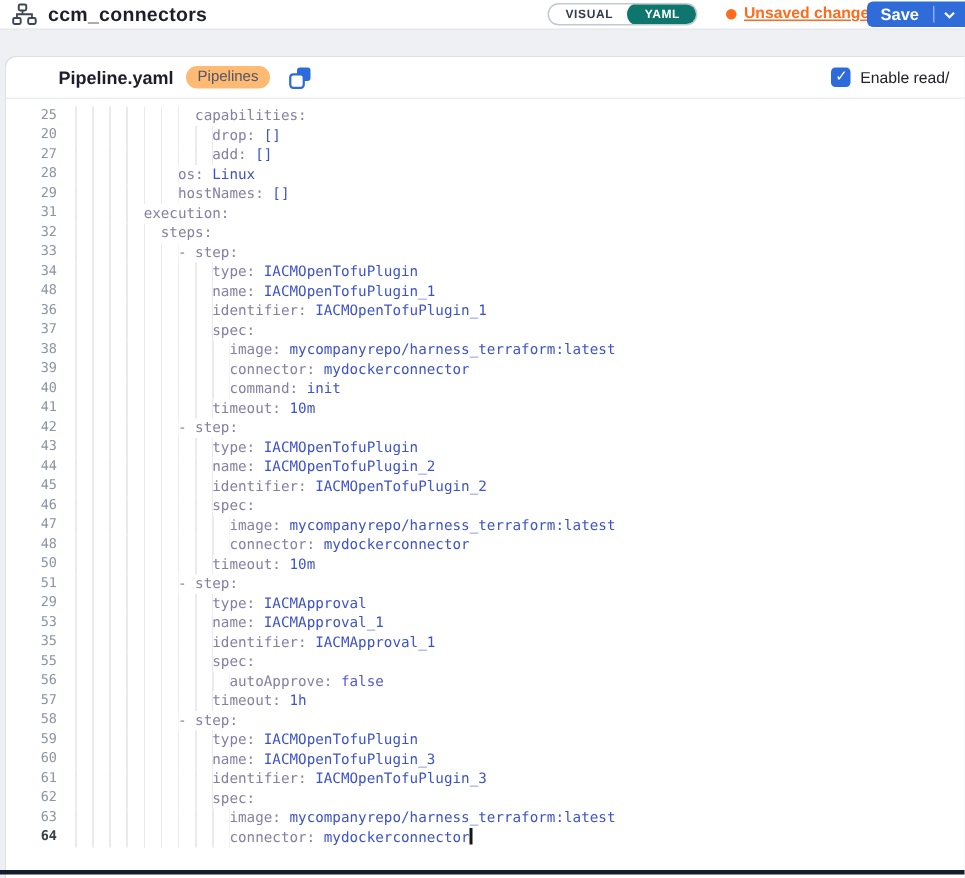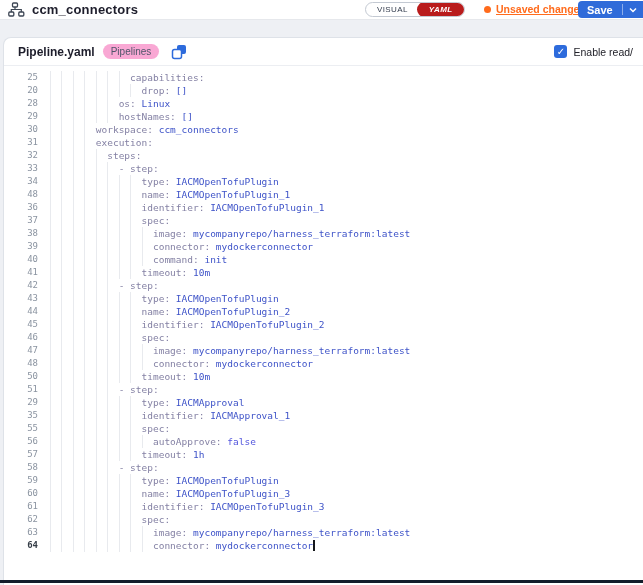--- a/index.html
+++ b/index.html
@@ -9,46 +9,46 @@
   
   .top-header { position:absolute; top:0; left:0; width:643px; height:20px;
                 background:#ffffff; border-bottom:1px solid #e6e8ec;
                 display:flex; align-items:center; padding:0 6px; z-index:5; }
   .ph-icon { width:17px; height:15px; margin:0 7px 0 2px; flex:none; }
   .page-title { font-size:13px; font-weight:bold; color:#1d1d2b; letter-spacing:.2px; }
 
   .mode-toggle { position:absolute; left:365px; top:2px; height:15px;
                  display:flex; align-items:center; border:1px solid #c3c9d2;
                  border-radius:9px; background:#ffffff; overflow:hidden; }
-  .mode-visual { font-size:8px; font-weight:normal; color:#333c4d; letter-spacing:.4px;
+  .mode-visual { font-size:8px; font-weight:bold; color:#333c4d; letter-spacing:.4px;
                  padding:0 9px 0 11px; cursor:pointer; }
   .mode-yaml { font-size:8px; font-weight:bold; color:#ffffff; letter-spacing:.4px;
-               background:#b91c1c; border-radius:8px; height:15px; line-height:15px;
-               padding:0 12px; margin-right:-1px; cursor:pointer;font-style:italic; }
+               background:#0f766e; border-radius:8px; height:15px; line-height:15px;
+               padding:0 12px; margin-right:-1px; cursor:pointer; }
 
   .unsaved { position:absolute; left:484px; top:3px; display:flex; align-items:center; gap:5px; }
   .unsaved-dot { width:7px; height:7px; border-radius:50%; background:#ff6b1c; }
   .unsaved-text { font-size:10.5px; font-weight:bold; color:#ff6b1c; text-decoration:underline; cursor:pointer; }
 
   .save-btn { position:absolute; left:578px; top:1px; width:72px; height:17px;
               background:#2f6bd9; border-radius:4px; display:flex; align-items:center;
               cursor:pointer; }
   .save-label { color:#fff; font-size:11px; font-weight:bold; padding:0 9px; }
   .save-divider { width:1px; height:11px; background:rgba(255,255,255,.45); }
   .save-chevron { padding:0 6px; display:flex; align-items:center; }
 
   
   .editor-card { position:absolute; top:37px; left:3px; width:640px; height:560px;
                  background:#ffffff; border:1px solid #dee2e8; border-right:none;
                  border-radius:8px 0 0 0; }
 
-  .tab-row { height:28px; display:flex; align-items:center; padding:0 10px 0 14px;
+  .tab-row { height:28px; display:flex; align-items:center; padding:0 10px 0 35px;
              border-bottom:1px solid #eceef2; }
   .file-name { font-size:12px; font-weight:bold; color:#1d1d2b; }
-  .file-badge { margin-left:8px; background:#f9a8d4; color:#50556a; font-size:10px;
+  .file-badge { margin-left:8px; background:#fdba74; color:#50556a; font-size:10px;
                 padding:2px 8px; border-radius:9px; }
   .copy-icon { margin-left:12px; cursor:pointer; display:flex; align-items:center; }
   .tab-row-right { margin-left:auto; display:flex; align-items:center; gap:6px; }
   .checkbox { width:13px; height:13px; background:#2d6bdc; border-radius:3px;
               color:#fff; font-size:10px; line-height:13px; text-align:center; cursor:pointer; }
   .enable-label { font-size:10.5px; color:#22222a; white-space:nowrap; }
 
   
   .code-area { position:relative; padding-top:5px; height:530px; overflow:hidden;
                font-family:"DejaVu Sans Mono","Liberation Mono",monospace; font-size:9.5px; }
@@ -121,32 +121,32 @@
   <div class="code-area" id="code-area">
       <div class="code-line">
         <span class="ln">25</span>
         <span class="code"><span class="ind" style="width: 14ch;"></span><span class="k">capabilities:</span></span>
       </div>
       <div class="code-line">
         <span class="ln">20</span>
         <span class="code"><span class="ind" style="width: 16ch;"></span><span class="k">drop:</span><span class="v"> []</span></span>
       </div>
       <div class="code-line">
+        <span class="ln">27</span>
+        <span class="code"><span class="ind" style="width: 16ch;"></span><span class="k">add:</span><span class="v"> []</span></span>
+      </div>
+      <div class="code-line">
         <span class="ln">28</span>
         <span class="code"><span class="ind" style="width: 12ch;"></span><span class="k">os:</span><span class="v"> Linux</span></span>
       </div>
       <div class="code-line">
         <span class="ln">29</span>
         <span class="code"><span class="ind" style="width: 12ch;"></span><span class="k">hostNames:</span><span class="v"> []</span></span>
       </div>
       <div class="code-line">
-        <span class="ln">30</span>
-        <span class="code"><span class="ind" style="width: 8ch;"></span><span class="k">workspace:</span><span class="v"> ccm_connectors</span></span>
-      </div>
-      <div class="code-line">
         <span class="ln">31</span>
         <span class="code"><span class="ind" style="width: 8ch;"></span><span class="k">execution:</span></span>
       </div>
       <div class="code-line">
         <span class="ln">32</span>
         <span class="code"><span class="ind" style="width: 10ch;"></span><span class="k">steps:</span></span>
       </div>
       <div class="code-line">
         <span class="ln">33</span>
         <span class="code"><span class="ind" style="width: 12ch;"></span><span class="k">- step:</span></span>
@@ -215,20 +215,24 @@
         <span class="ln">50</span>
         <span class="code"><span class="ind" style="width: 16ch;"></span><span class="k">timeout:</span><span class="v"> 10m</span></span>
       </div>
       <div class="code-line">
         <span class="ln">51</span>
         <span class="code"><span class="ind" style="width: 12ch;"></span><span class="k">- step:</span></span>
       </div>
       <div class="code-line">
         <span class="ln">29</span>
         <span class="code"><span class="ind" style="width: 16ch;"></span><span class="k">type:</span><span class="v"> IACMApproval</span></span>
+      </div>
+      <div class="code-line">
+        <span class="ln">53</span>
+        <span class="code"><span class="ind" style="width: 16ch;"></span><span class="k">name:</span><span class="v"> IACMApproval_1</span></span>
       </div>
       <div class="code-line">
         <span class="ln">35</span>
         <span class="code"><span class="ind" style="width: 16ch;"></span><span class="k">identifier:</span><span class="v"> IACMApproval_1</span></span>
       </div>
       <div class="code-line">
         <span class="ln">55</span>
         <span class="code"><span class="ind" style="width: 16ch;"></span><span class="k">spec:</span></span>
       </div>
       <div class="code-line">

